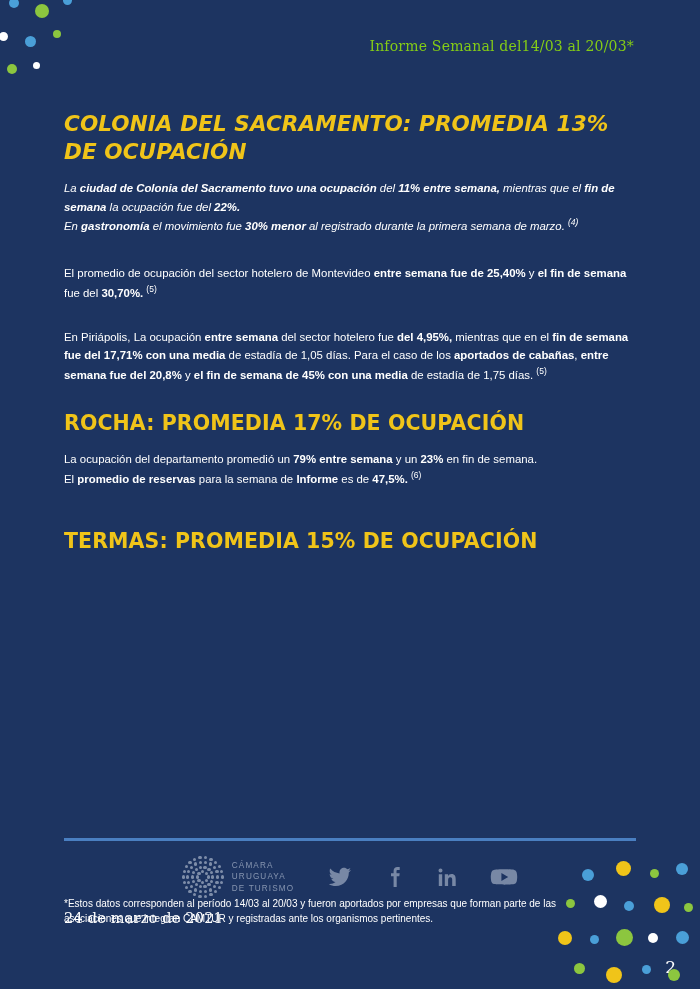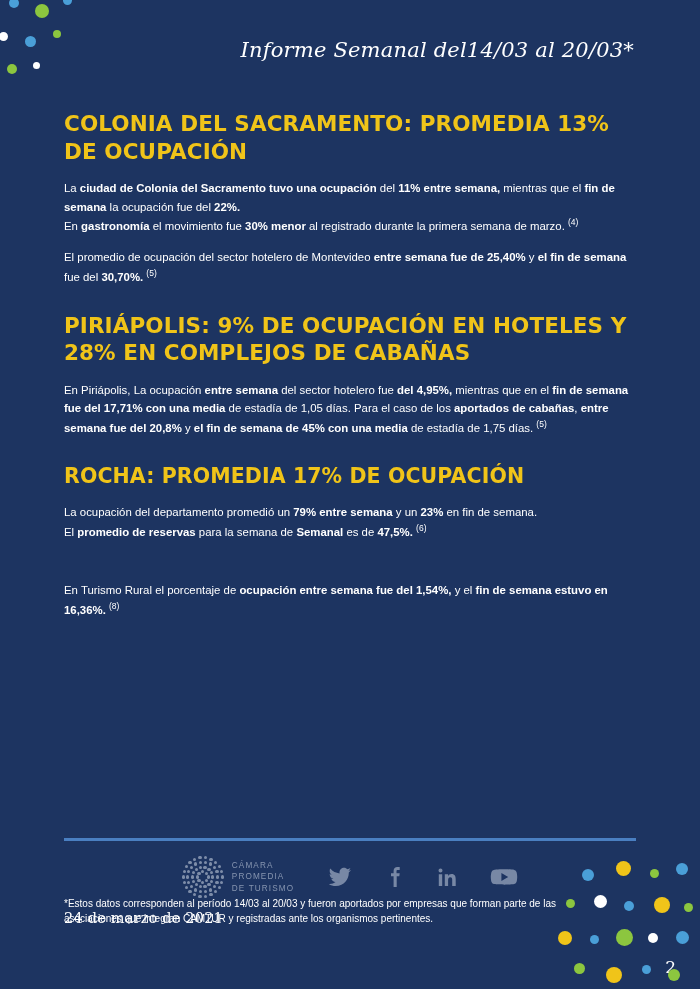--- a/index.html
+++ b/index.html
@@ -28,23 +28,22 @@
   }
   .dots-tl { top: -40px; left: -45px; width: 200px; height: 170px; }
   .dots-br { bottom: -20px; right: -10px; width: 160px; height: 150px; }
 
   
   .report-header {
     position: absolute;
     top: 38px;
     right: 66px;
     font-family: "DejaVu Serif", serif;
-    font-style: italic;
-    font-size: 21px;
-    color: #ffffff;
+    font-size: 14px;
+    color: #84cc16;
     letter-spacing: 0.2px;
   }
 
   
   .content {
     position: absolute;
     top: 110px;
     left: 64px;
     width: 572px;
   }
@@ -69,21 +68,21 @@
     font-size: 11.4px;
     line-height: 1.62;
     margin: 0 0 4px 0;
     color: #ffffff;
     font-weight: normal;
   }
   p.body-text b { font-weight: bold; }
   sup { font-size: 8.5px; vertical-align: super; }
 
   
-  .sec-colonia { margin-bottom: 13px; }
+  .sec-colonia { margin-bottom: 29px; font-style: italic; }
   .sec-montevideo { margin-bottom: 26px; }
   .sec-piriapolis { margin-bottom: 26px; }
   .sec-rocha { margin-bottom: 40px; }
   .sec-termas { margin-bottom: 26px; }
   .sec-rural { margin-bottom: 0; }
 
   
   .divider {
     position: absolute;
     left: 64px;
@@ -191,34 +190,33 @@
   <section class="section sec-colonia">
     <h2 class="section-title big">COLONIA DEL SACRAMENTO: PROMEDIA 13% DE OCUPACIÓN</h2>
     <p class="body-text">La <b>ciudad de Colonia del Sacramento tuvo una ocupación</b> del <b>11% entre semana,</b> mientras que el <b>fin de semana</b> la ocupación fue del <b>22%.</b><br>En <b>gastronomía</b> el movimiento fue <b>30% menor</b> al registrado durante la primera semana de marzo. <sup>(4)</sup></p>
   </section>
 
   <section class="section sec-montevideo">
     <p class="body-text">El promedio de ocupación del sector hotelero de Montevideo <b>entre semana fue de 25,40%</b> y <b>el fin de semana</b> fue del <b>30,70%.</b> <sup>(5)</sup></p>
   </section>
 
   <section class="section sec-piriapolis">
-    <h2 class="section-title big">PIRIÁPOLIS: 9% DE OCUPACIÓN EN HOTELES Y 28% EN COMPLEJOS DE CABAÑAS</h2>
     <p class="body-text">En Piriápolis, La ocupación <b>entre semana</b> del sector hotelero fue <b>del 4,95%,</b> mientras que en el <b>fin de semana fue del 17,71% con una media</b> de estadía de 1,05 días.  Para el caso de los <b>aportados de cabañas</b>, <b>entre semana fue del 20,8%</b> y <b>el fin de semana de 45% con una media</b> de estadía de 1,75 días. <sup>(5)</sup></p>
   </section>
 
   <section class="section sec-rocha">
     <h2 class="section-title">ROCHA: PROMEDIA 17% DE OCUPACIÓN</h2>
-    <p class="body-text">La ocupación del departamento promedió un <b>79% entre semana</b> y un <b>23%</b> en fin de semana.<br>El <b>promedio de reservas</b> para la semana de <b>Semanal</b> es de <b>47,5%.</b> <sup>(6)</sup></p>
+    <p class="body-text">La ocupación del departamento promedió un <b>79% entre semana</b> y un <b>23%</b> en fin de semana.<br>El <b>promedio de reservas</b> para la semana de <b>Informe</b> es de <b>47,5%.</b> <sup>(6)</sup></p>
   </section>
 
   <section class="section sec-termas">
+    <h2 class="section-title">TERMAS: PROMEDIA 15% DE OCUPACIÓN</h2>
   </section>
 
   <section class="section sec-rural">
-    <p class="body-text">En Turismo Rural el porcentaje de <b>ocupación entre semana fue del 1,54%,</b> y el <b>fin de semana estuvo en 16,36%.</b> <sup>(8)</sup></p>
   </section>
 
 </div>
 
 <div class="divider"></div>
 
 <div class="footer-bar">
   <div class="camtur-logo">
     <div class="camtur-mark" id="camtur-mark">
         <span style="left: 24.9px; top: 19.4px;"></span>
@@ -279,21 +277,21 @@
         <span style="left: 11.2994px; top: 1.66218px;"></span>
         <span style="left: 16.6249px; top: 0.0984818px;"></span>
         <span style="left: 22.1751px; top: 0.0984818px;"></span>
         <span style="left: 27.5006px; top: 1.66218px;"></span>
         <span style="left: 32.1698px; top: 4.66288px;"></span>
         <span style="left: 35.8044px; top: 8.8575px;"></span>
         <span style="left: 38.1101px; top: 13.9062px;"></span>
       </div>
     <div class="camtur-text">
       <div>CÁMARA</div>
-      <div>PROMEDIA</div>
+      <div>URUGUAYA</div>
       <div>DE TURISMO</div>
     </div>
   </div>
 
   <div class="social">
     <a href="#">
       <svg width="24" height="24" viewBox="0 0 24 24">
           <path d="M23 4.9c-.8.4-1.7.7-2.6.8 1-.6 1.7-1.5 2-2.6-.9.5-1.9.9-3 1.1-.8-.9-2-1.5-3.3-1.5-2.5 0-4.6 2.1-4.6 4.6 0 .4 0 .7.1 1.1C8 8.2 4.6 6.4 2.3 3.6c-.4.7-.6 1.5-.6 2.3 0 1.6.8 3 2 3.8-.7 0-1.4-.2-2-.6v.1c0 2.2 1.6 4.1 3.7 4.5-.4.1-.8.2-1.2.2-.3 0-.6 0-.9-.1.6 1.8 2.2 3.1 4.3 3.2-1.6 1.2-3.5 2-5.7 2-.4 0-.7 0-1.1-.1 2 1.3 4.4 2.1 7 2.1 8.4 0 13-7 13-13v-.6c.9-.6 1.7-1.4 2.2-2.3z"></path>
         </svg>
     </a>

